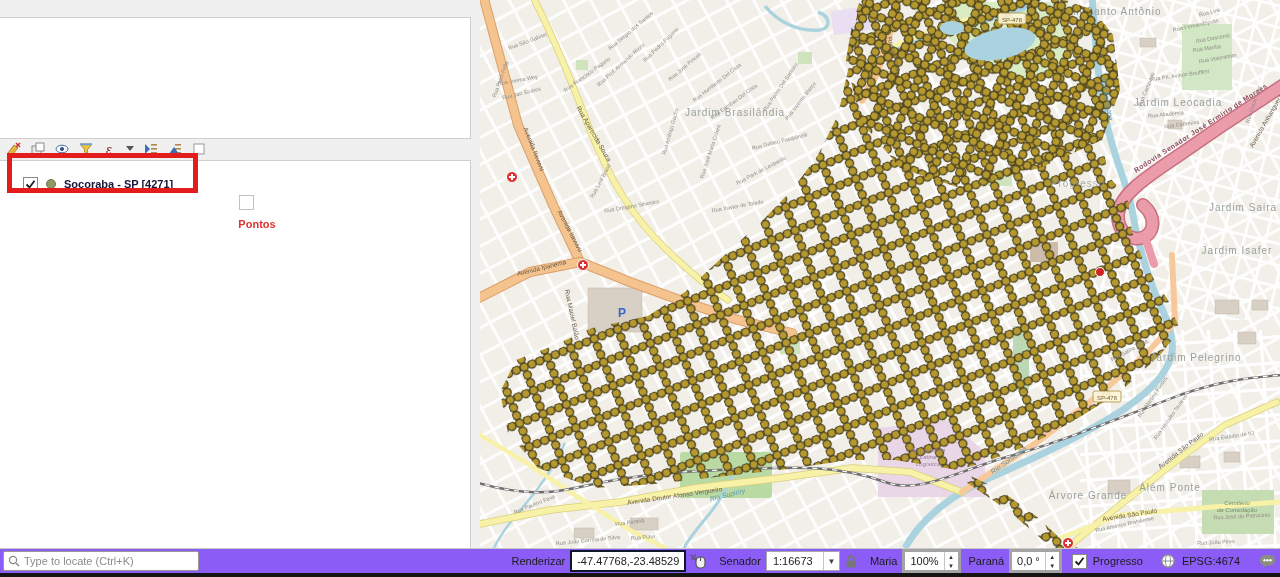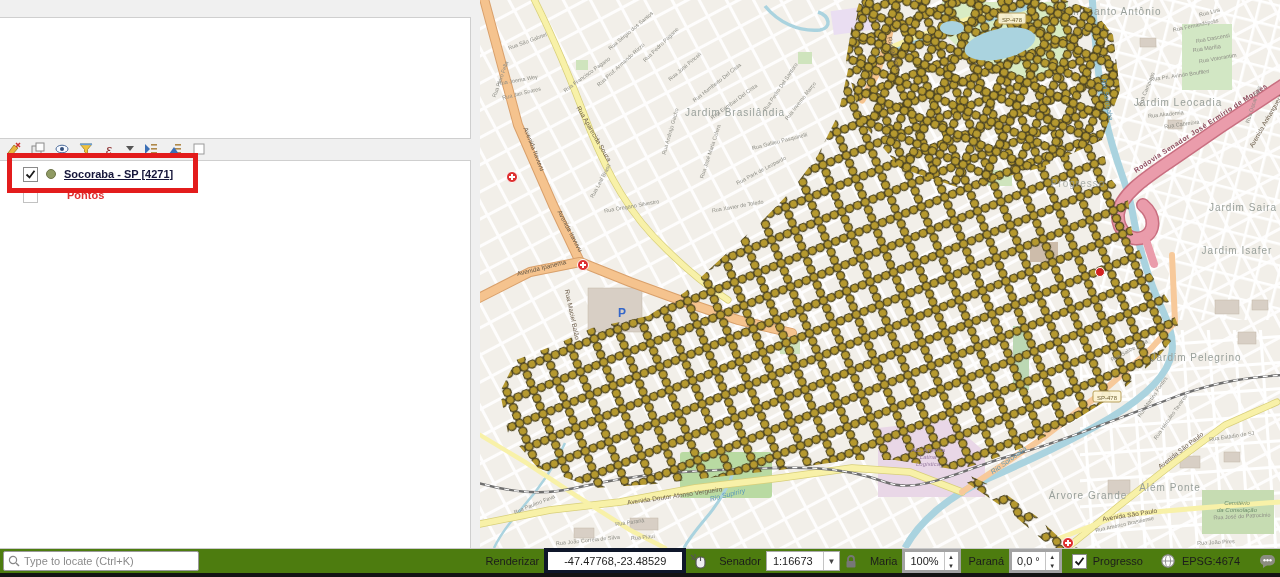--- a/index.html
+++ b/index.html
@@ -10,21 +10,21 @@
   .left{position:absolute;left:0;top:0;width:472px;height:548px;background:#f0f0f0;}
   .dock-title{height:16px;display:flex;align-items:center;padding:1px 4px 0 7px;}
   .dock-title .t{flex:1;font-size:11px;color:#333;}
   .dock-btn{width:13px;height:13px;border:1px solid #9a9a9a;background:#f4f4f4;margin-left:3px;
             display:flex;align-items:center;justify-content:center;}
   .browser-body{position:absolute;left:0;top:17px;width:470px;height:120px;background:#fff;border:1px solid #cfcfcf;border-left:none;}
   .layers-toolbar{position:absolute;left:0;top:139px;width:472px;height:20px;display:flex;align-items:center;gap:7px;padding-left:5px;}
   .tbtn{width:17px;height:17px;display:flex;align-items:center;justify-content:center;}
   .tbtn.small{width:10px;}
   .tree{position:absolute;left:0;top:160px;width:470px;height:388px;background:#fff;border:1px solid #cfcfcf;border-left:none;}
-  .tree-row{display:flex;align-items:center;height:20px;padding-left:23px;gap:8px;margin-top:3px;}
+  .tree-row{display:flex;align-items:center;height:20px;padding-left:23px;gap:8px;margin-top:13px;}
   .cbx{width:13px;height:13px;border:1px solid #8a8a8a;background:#fff;flex:0 0 13px;position:relative;}
   .cbx.off{border-color:#c2c2c2;}
   .sym-dot{width:8px;height:8px;border-radius:50%;border:1px solid #6d7549;}
   .li-label{font-size:11px;}
   .li-label.sel{font-weight:bold;text-decoration:underline;color:#16163a;}
   .li-label.hidden-red{font-weight:bold;margin-left:21px;}
   .annot{position:absolute;left:7px;top:153px;width:181px;height:30px;border:5px solid #e31c1c;z-index:6;}
 
   
   .map{position:absolute;left:480px;top:0;width:800px;height:548px;background:#f2efe9;}
@@ -32,30 +32,30 @@
   text{font-family:"Liberation Sans",sans-serif;}
   .ml-districts,.ml-under{font-size:10px;fill:#99a09b;letter-spacing:1px;}
   .ml-waters{font-size:7px;fill:#5e9ab5;font-style:italic;}
   .ml-roads{font-size:6.5px;fill:#6a5b48;}
   .ml-highway{font-size:7px;fill:#8d4a5c;font-weight:bold;letter-spacing:.5px;}
   .ml-streets{font-size:5.5px;fill:#8d8d85;}
   .ml-areas{font-size:6px;font-style:italic;}
   .badge-t{font-size:6px;fill:#6b5b2a;text-anchor:middle;}
 
   
-  .statusbar{position:absolute;left:0;top:548px;width:1280px;height:25px;background:#4d7c0f;
+  .statusbar{position:absolute;left:0;top:548px;width:1280px;height:25px;background:#8b5cf6;
              border-top:1px solid #c9c9c9;display:flex;align-items:center;padding:0 4px 0 3px;box-sizing:border-box;}
   .bottom-strip{position:absolute;left:0;top:573px;width:1280px;height:4px;background:#141414;}
   .locate{width:186px;height:18px;border:1px solid #999;border-radius:2px;background:#fff;
           display:flex;align-items:center;gap:4px;padding:0 4px;}
   .locate .ph{color:#8b8b8b;font-size:11px;}
   .sb-spacer{flex:1;}
   .sb-label{margin:0 5px 0 8px;color:#1c1c1c;}
-  .sb-input{height:18px;border:4px solid #0f172a;background:#fff;display:flex;align-items:center;
-            justify-content:center;padding:0 16px;font-size:11px;}
+  .sb-input{height:18px;border:2px solid #0f172a;background:#fff;display:flex;align-items:center;
+            justify-content:center;padding:0 5px;font-size:11px;}
   .coord{width:102px;}
   .sb-combo{height:18px;border:1px solid #a8a8a8;background:#fff;display:flex;align-items:center;font-size:11px;justify-content:center;}
   .sb-combo .val{padding:0 6px;width:44px;}
   .dd{width:15px;height:100%;border-left:1px solid #c4c4c4;display:flex;align-items:center;justify-content:center;color:#444;font-size:8px;}
   .sb-spin{height:18px;border:3px solid #a3a3a3;background:#fff;display:flex;align-items:center;font-size:11px;}
   .sb-spin .val{padding:0 5px;}
   .spin-btns{height:100%;width:13px;border-left:1px solid #c4c4c4;display:flex;flex-direction:column;}
   .spin-btns div{flex:1;display:flex;align-items:center;justify-content:center;font-size:6px;color:#333;line-height:0;}
   .icon-gap{margin:0 4px;}
 </style>
@@ -128,21 +128,21 @@
     <div class="tree">
       <div class="tree-row">
         <span class="cbx">
           <svg width="13" height="13">
               <path d="M2.5,6.5 L5.5,9.5 L10.5,2.8" fill="none" stroke="#1b1b1b" stroke-width="1.8"></path>
             </svg>
         </span>
         <span class="sym-dot" style="background: rgb(143, 154, 99);"></span>
         <span class="li-label sel">Socoraba - SP [4271]</span>
       </div>
-      <div class="tree-row" style="margin-top:1px;">
+      <div class="tree-row" style="margin-top:1px;flex-direction:column;">
         <span class="cbx off"></span>
         <span class="li-label hidden-red" style="color: rgb(224, 49, 49);">Pontos</span>
       </div>
     </div>
     <div class="annot" style="border-color: rgb(227, 28, 28);"></div>
   </div>
 
   <div class="map">
     <svg id="mapsvg" width="800" height="548" viewBox="0 0 800 548">
       <defs>

